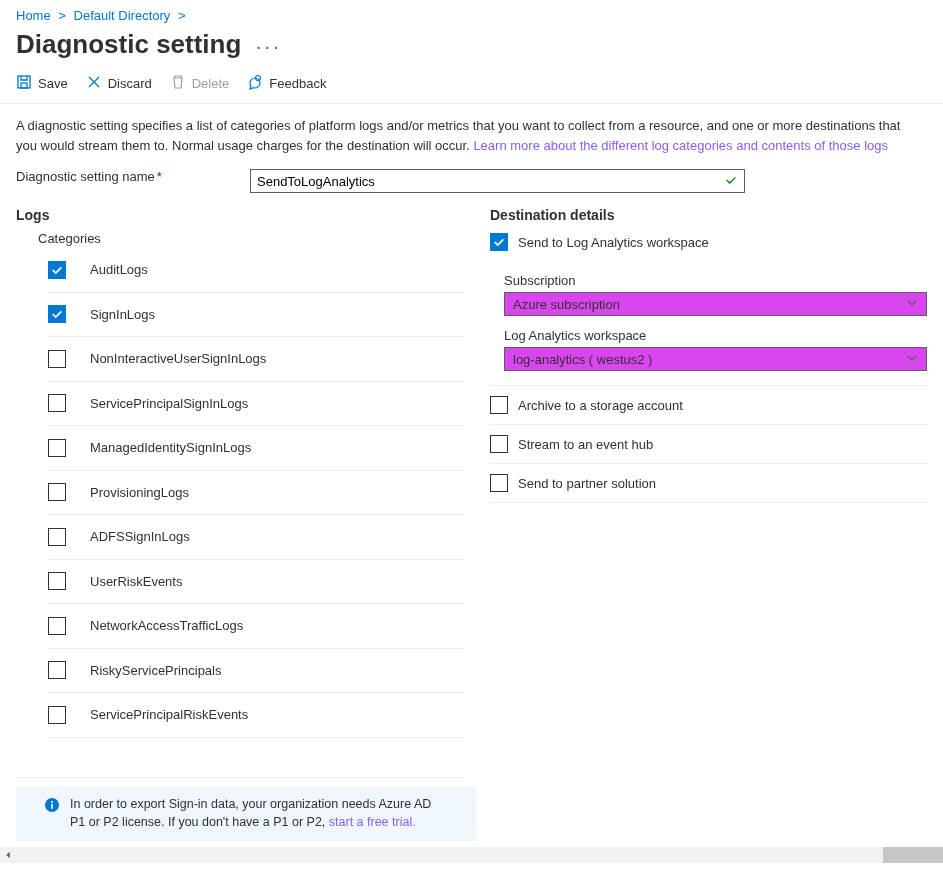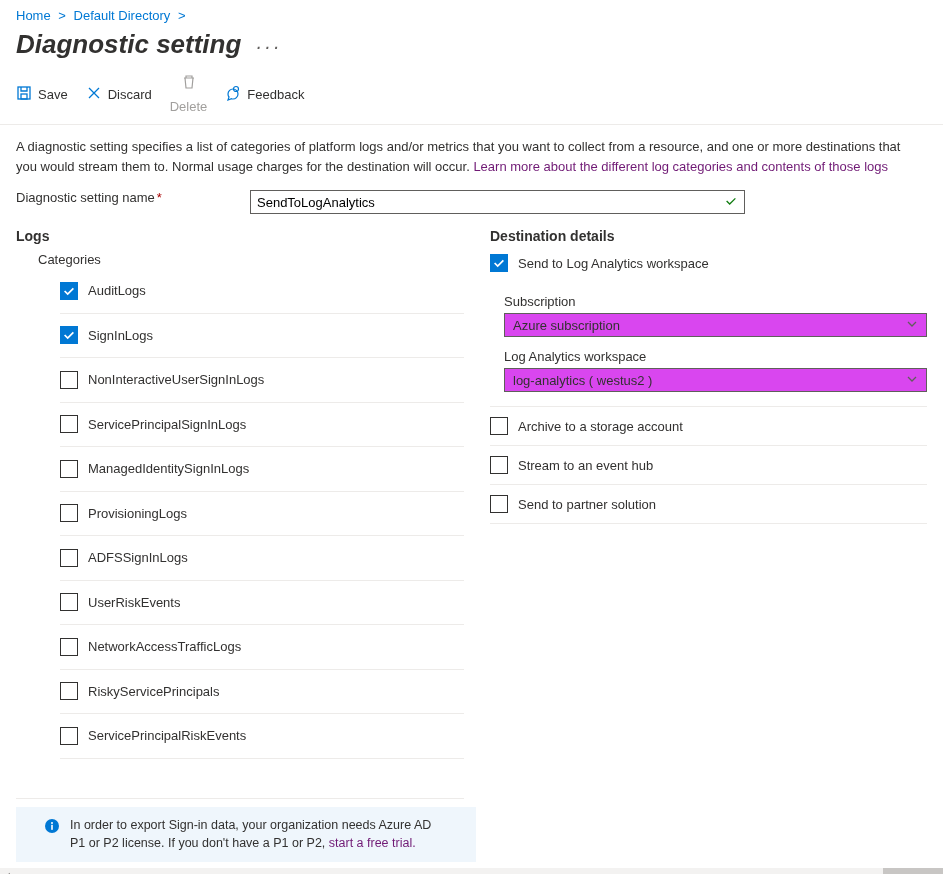--- a/index.html
+++ b/index.html
@@ -4,35 +4,34 @@
 <style>
   * { box-sizing: border-box; }
   html, body {
     margin: 0; padding: 0;
     font-family: "Segoe UI", -apple-system, Helvetica, Arial, sans-serif;
     font-size: 13px;
     color: #323130;
     background: #ffffff;
     width: 943px;
   }
-  a { color: #701a75; text-decoration: none; cursor: pointer; }
+  a { color: #8b5cf6; text-decoration: none; cursor: pointer; }
 
   
   .breadcrumb {
     padding: 8px 16px 4px 16px;
     font-size: 13px;
   }
   .breadcrumb span.sep { margin: 0 4px; color: #0078d4;}
   .breadcrumb .crumb { color: #0078d4; }
 
   
   .title-row {
     display: flex; align-items: flex-end;
     padding: 2px 16px 14px 16px;
-    font-style: italic;
   }
   .page-title {
     font-size: 26px; font-weight: 600; margin: 0; color:#323130;
   }
   .title-ellipsis {
     margin-left: 14px; font-size: 20px; letter-spacing: 2px; color:#605e5c;
     line-height: 1; position: relative; top: -4px;
   }
 
   
@@ -40,21 +39,21 @@
     display: flex; align-items: center;
     border-bottom: 1px solid #edebe9;
     padding: 0 16px 10px 16px;
     gap: 18px;
   }
   .tool-btn {
     display: inline-flex; align-items: center; gap: 6px;
     background: none; border: none; padding: 0;
     font: inherit; cursor: pointer; color:#323130;
   }
-  .tool-btn.disabled { color:#a19f9d; cursor: default; flex-direction: column;}
+  .tool-btn.disabled { color:#a19f9d; cursor: default;}
   .tool-btn svg { width: 16px; height: 16px; }
   .tool-btn .icon-blue { color:#0078d4;}
   .tool-btn.disabled .icon-blue { color:#a19f9d;}
 
   
   .description {
     padding: 12px 16px 14px 16px;
     font-size: 13px;
     line-height: 1.5;
     max-width: 920px;
@@ -101,22 +100,21 @@
     overflow-y: scroll;
     overflow-x: scroll;
     height: 530px;
     width: 100%;
     padding-left: 32px;
   }
   .cat-item {
     display: flex; align-items: center;
     height: 44.5px;
     border-bottom: 1px solid #edebe9;
-    gap: 10px;
-    margin-left: 12px;
+    gap: 24px;
   }
   .cat-item:first-child { border-top: none;}
   .cat-label { font-size: 13px;}
   .checkbox {
     width: 18px; height: 18px;
     border: 1px solid #323130;
     display: inline-flex; align-items: center; justify-content: center;
     cursor: pointer; flex-shrink: 0;
     background: #fff;
   }

